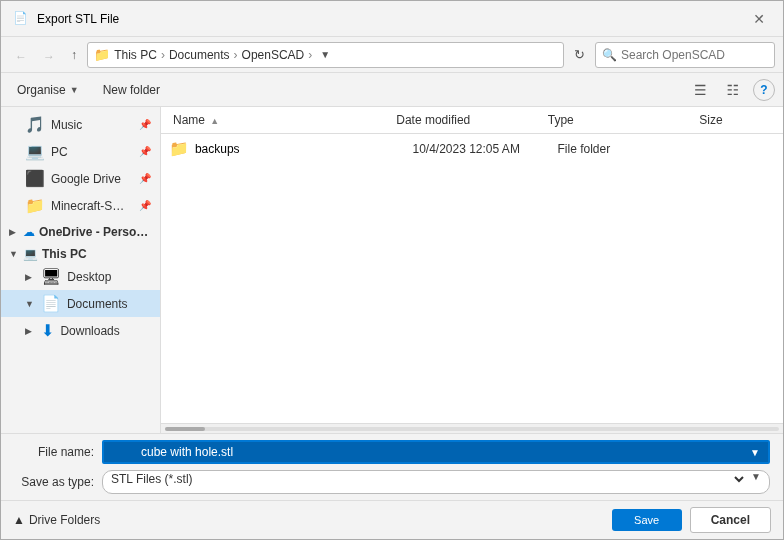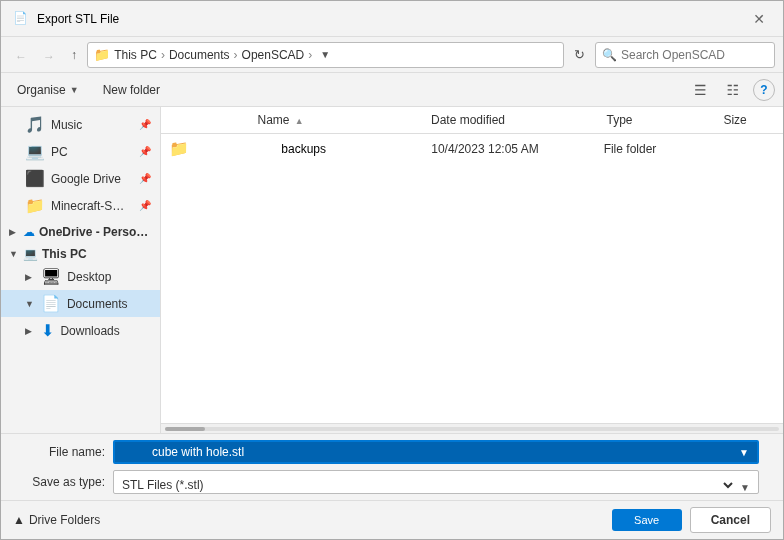--- a/index.html
+++ b/index.html
@@ -241,21 +241,20 @@
       font-weight: 700;
     }
 
     
     .file-area {
       flex: 1;
       display: flex;
       flex-direction: column;
       overflow: hidden;
       background: white;
-      text-align: center;
     }
     .file-list-header {
       display: flex;
       align-items: center;
       border-bottom: 1px solid #ddd;
       padding: 4px 8px;
       background: white;
     }
     .col-header {
       font-size: 12px;
@@ -309,21 +308,21 @@
       width: 40px;
       height: 4px;
       background: #aaa;
       border-radius: 2px;
     }
 
     
     .bottom-bar {
       background: #f3f3f3;
       border-top: 1px solid #ddd;
-      padding: 6px 24px;
+      padding: 6px 13px;
       display: flex;
       flex-direction: column;
       gap: 6px;
     }
     .form-row {
       display: flex;
       align-items: center;
       gap: 8px;
     }
     .form-label {
@@ -354,24 +353,24 @@
       background: none;
       border: none;
       cursor: pointer;
       font-size: 10px;
       color: #555;
       padding: 0 4px;
     }
     .form-select-wrapper {
       flex: 1;
       display: flex;
-      align-items: flex-end;
+      align-items: flex-start;
       background: white;
       border: 1px solid #bbb;
-      border-radius: 2px;
+      border-radius: 10px;
       height: 24px;
       padding: 0 4px;
     }
     .form-select {
       flex: 1;
       border: none;
       outline: none;
       font-size: 12px;
       background: transparent;
       color: #333;

